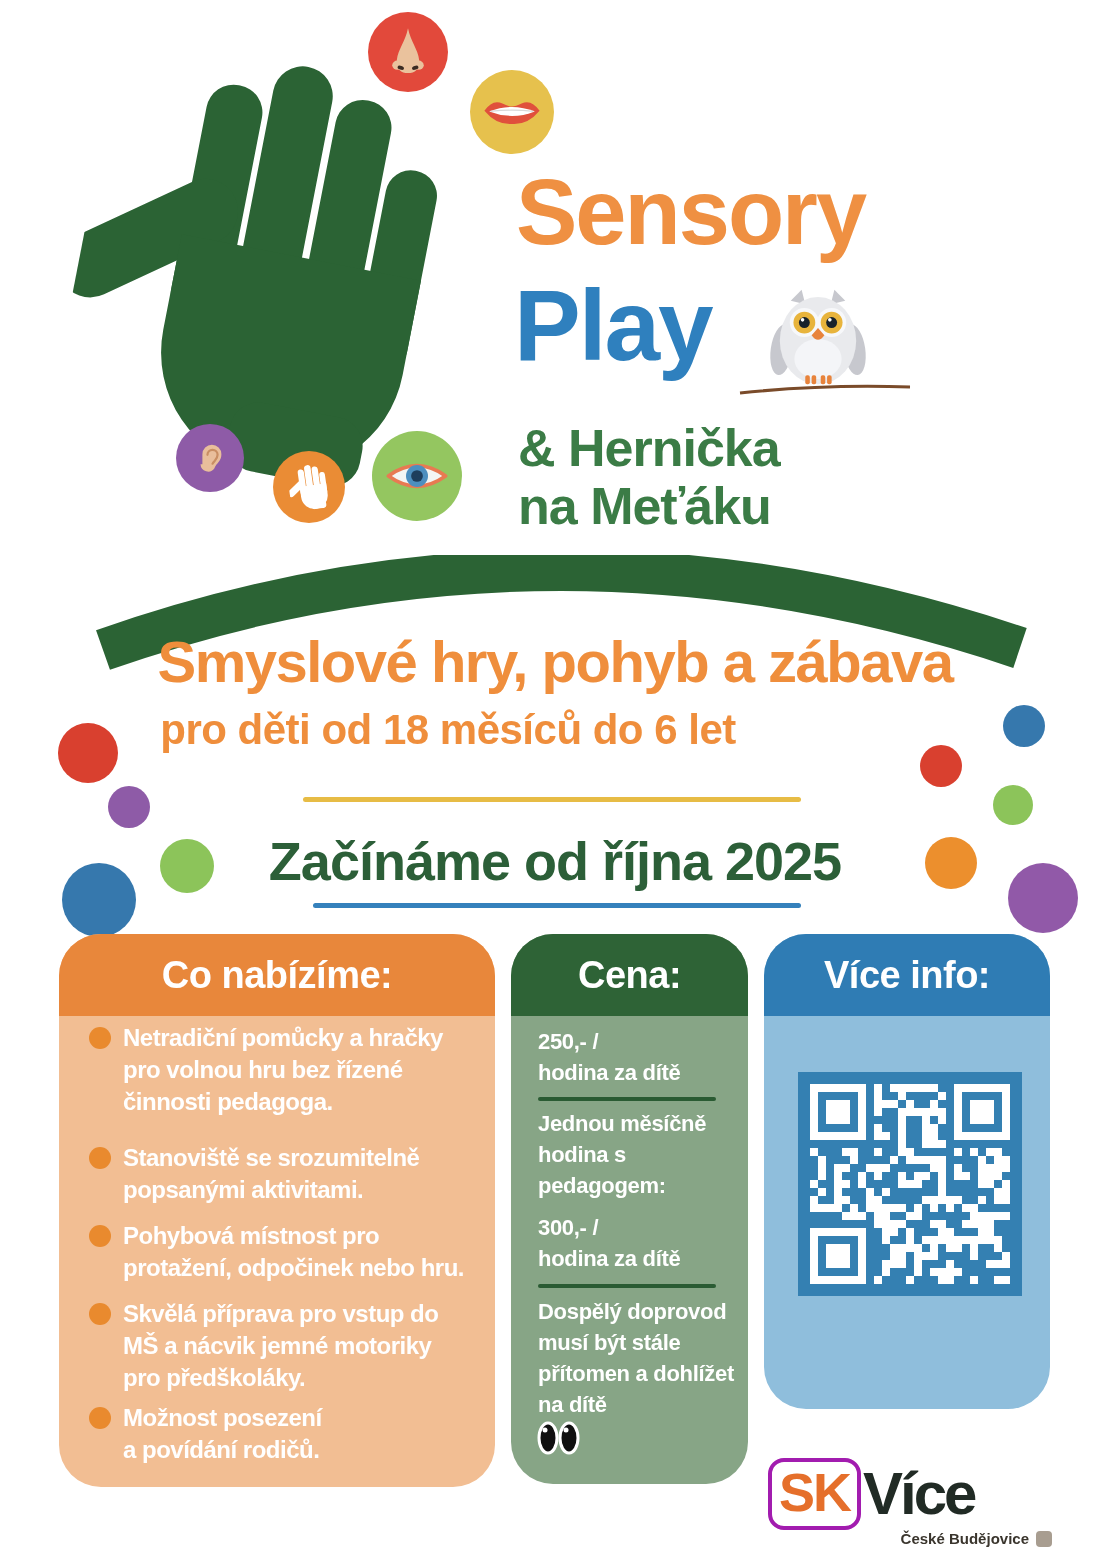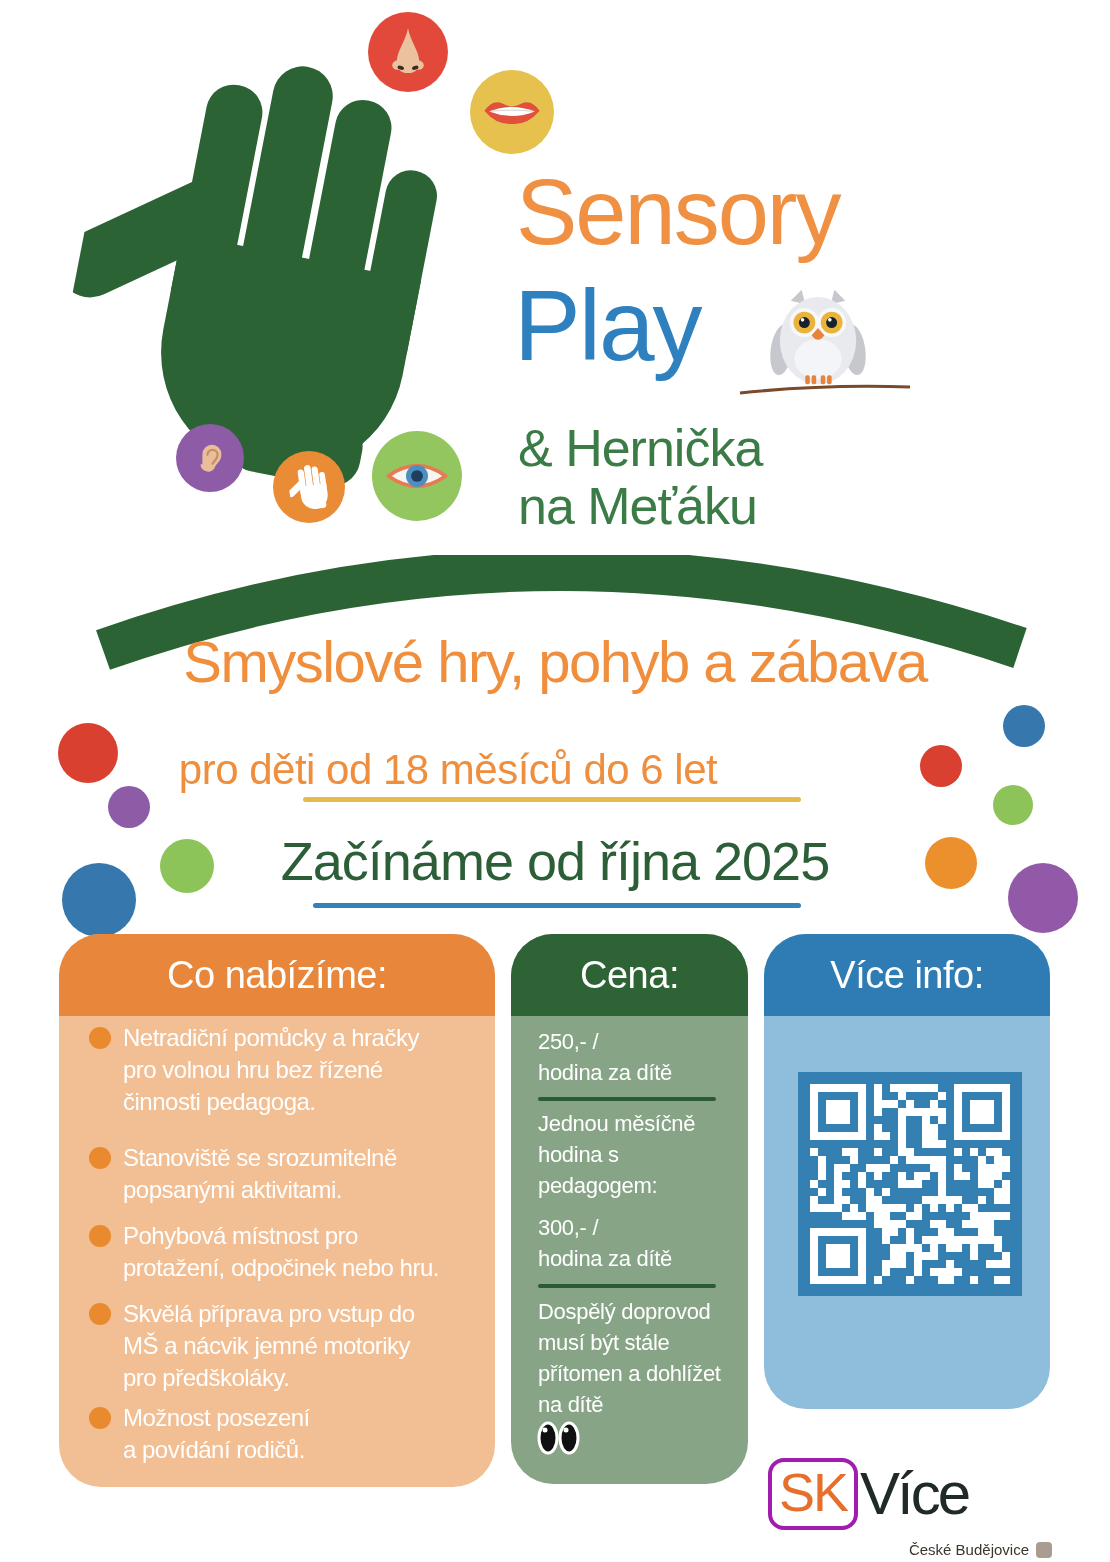--- a/index.html
+++ b/index.html
@@ -1,27 +1,27 @@
 <!DOCTYPE html>
 <html><head>
 <meta charset="utf-8">
 <style>
   html,body{margin:0;padding:0;background:#fff;}
   .poster{position:relative;width:1110px;height:1562px;background:#ffffff;overflow:hidden;
-          font-family:"Liberation Sans",sans-serif;font-weight:normal;}
+          font-family:"Liberation Sans",sans-serif;font-weight:bold;}
   .abs{position:absolute;}
   .circle{position:absolute;border-radius:50%;display:flex;align-items:center;justify-content:center;}
   .dot{position:absolute;border-radius:50%;}
   
   .t-sensory{left:516px;top:160px;font-size:92px;letter-spacing:-2px;color:#EF9042;}
   .t-play{left:514px;top:268px;font-size:100px;letter-spacing:-2px;color:#2F80BE;}
   .t-sub1{left:518px;top:418px;font-size:52px;color:#3B7C46;letter-spacing:-1px;text-align:center;}
   .t-sub2{left:518px;top:476px;font-size:52px;color:#3B7C46;letter-spacing:-1px;}
   .headline{left:0;top:628px;width:1110px;text-align:center;font-size:58px;letter-spacing:-1.5px;color:#EF8E3C;}
-  .subheadline{left:0;top:706px;width:896px;text-align:center;font-size:42px;letter-spacing:-0.5px;color:#EF8E3C;margin-top:40px;}
+  .subheadline{left:0;top:706px;width:896px;text-align:center;font-size:42px;letter-spacing:-0.5px;color:#EF8E3C;}
   .startline{left:0;top:830px;width:1110px;text-align:center;font-size:54px;letter-spacing:-1px;color:#2C5F38;}
   .hr-yellow{left:303px;top:797px;width:498px;height:5px;background:#E7BC45;border-radius:3px;}
   .hr-blue{left:313px;top:903px;width:488px;height:5px;background:#3581BC;border-radius:3px;}
   
   .card{position:absolute;top:934px;border-radius:42px;overflow:hidden;}
   .card-orange{left:59px;width:436px;height:553px;background:#F2BE93;}
   .card-green{left:511px;width:237px;height:550px;background:#87A586;}
   .card-blue{left:764px;width:286px;height:475px;background:#8FBEDC;}
   .card-head{position:absolute;left:0;top:0;width:100%;height:82px;display:flex;align-items:center;justify-content:center;
              color:#fff;font-size:38px;letter-spacing:-0.5px;}
@@ -33,21 +33,21 @@
   .btxt{color:#fff;font-size:24px;line-height:32px;letter-spacing:-0.5px;white-space:pre-line;}
   .gtxt{position:absolute;left:27px;color:#fff;font-size:22px;line-height:31px;letter-spacing:-0.3px;white-space:pre-line;}
   .gdiv{position:absolute;left:27px;width:178px;height:4px;background:#2A5B33;border-radius:2px;}
   .qr-wrap{position:absolute;left:34px;top:138px;width:224px;height:224px;}
   
   .logo{position:absolute;left:768px;top:1458px;width:284px;}
   .logo-row{display:flex;align-items:center;}
   .logo-sk{border:4px solid #a21caf;border-radius:16px;background:#fff;color:#E56F2B;
            font-size:54px;line-height:1;padding:3px 7px 7px 7px;letter-spacing:-2px;}
   .logo-name{font-size:60px;color:#212B25;letter-spacing:-3px;margin-left:2px;line-height:1;}
-  .logo-sub{display:flex;align-items:flex-end;justify-content:flex-end;margin-top:11px;}
+  .logo-sub{display:flex;align-items:flex-end;justify-content:flex-end;margin-top:0px;}
   .logo-city{font-size:15px;color:#3A352D;letter-spacing:0;}
   .logo-square{width:16px;height:16px;border-radius:4px;background:#A89D90;margin-left:7px;}
 </style>
 </head>
 <body>
 
 <div class="poster">
 
   <svg width="0" height="0" style="position:absolute">
     <defs>

